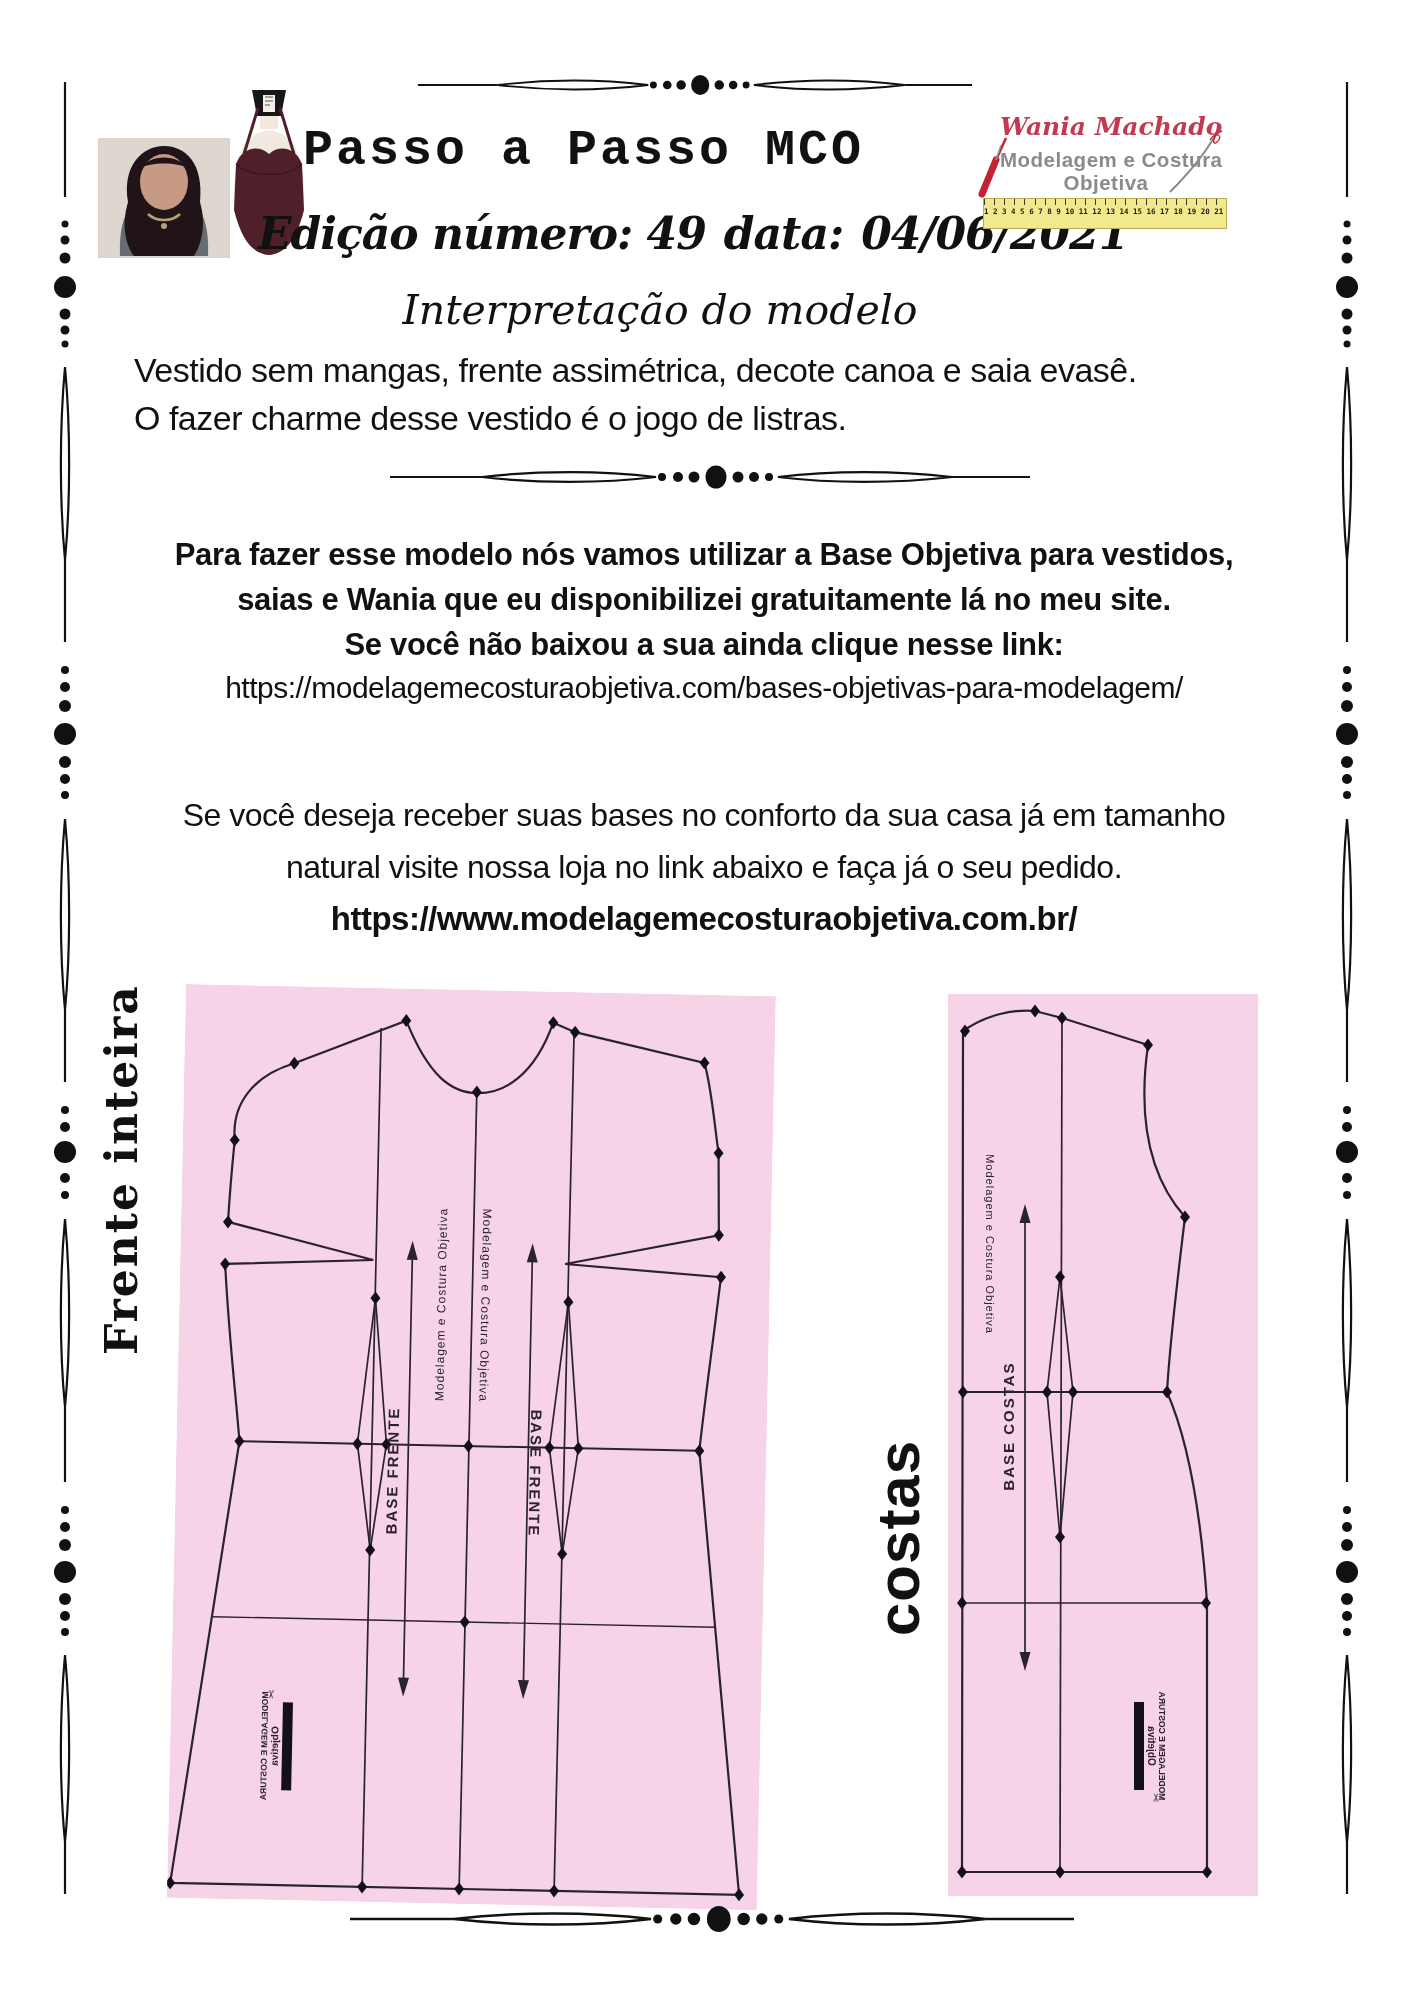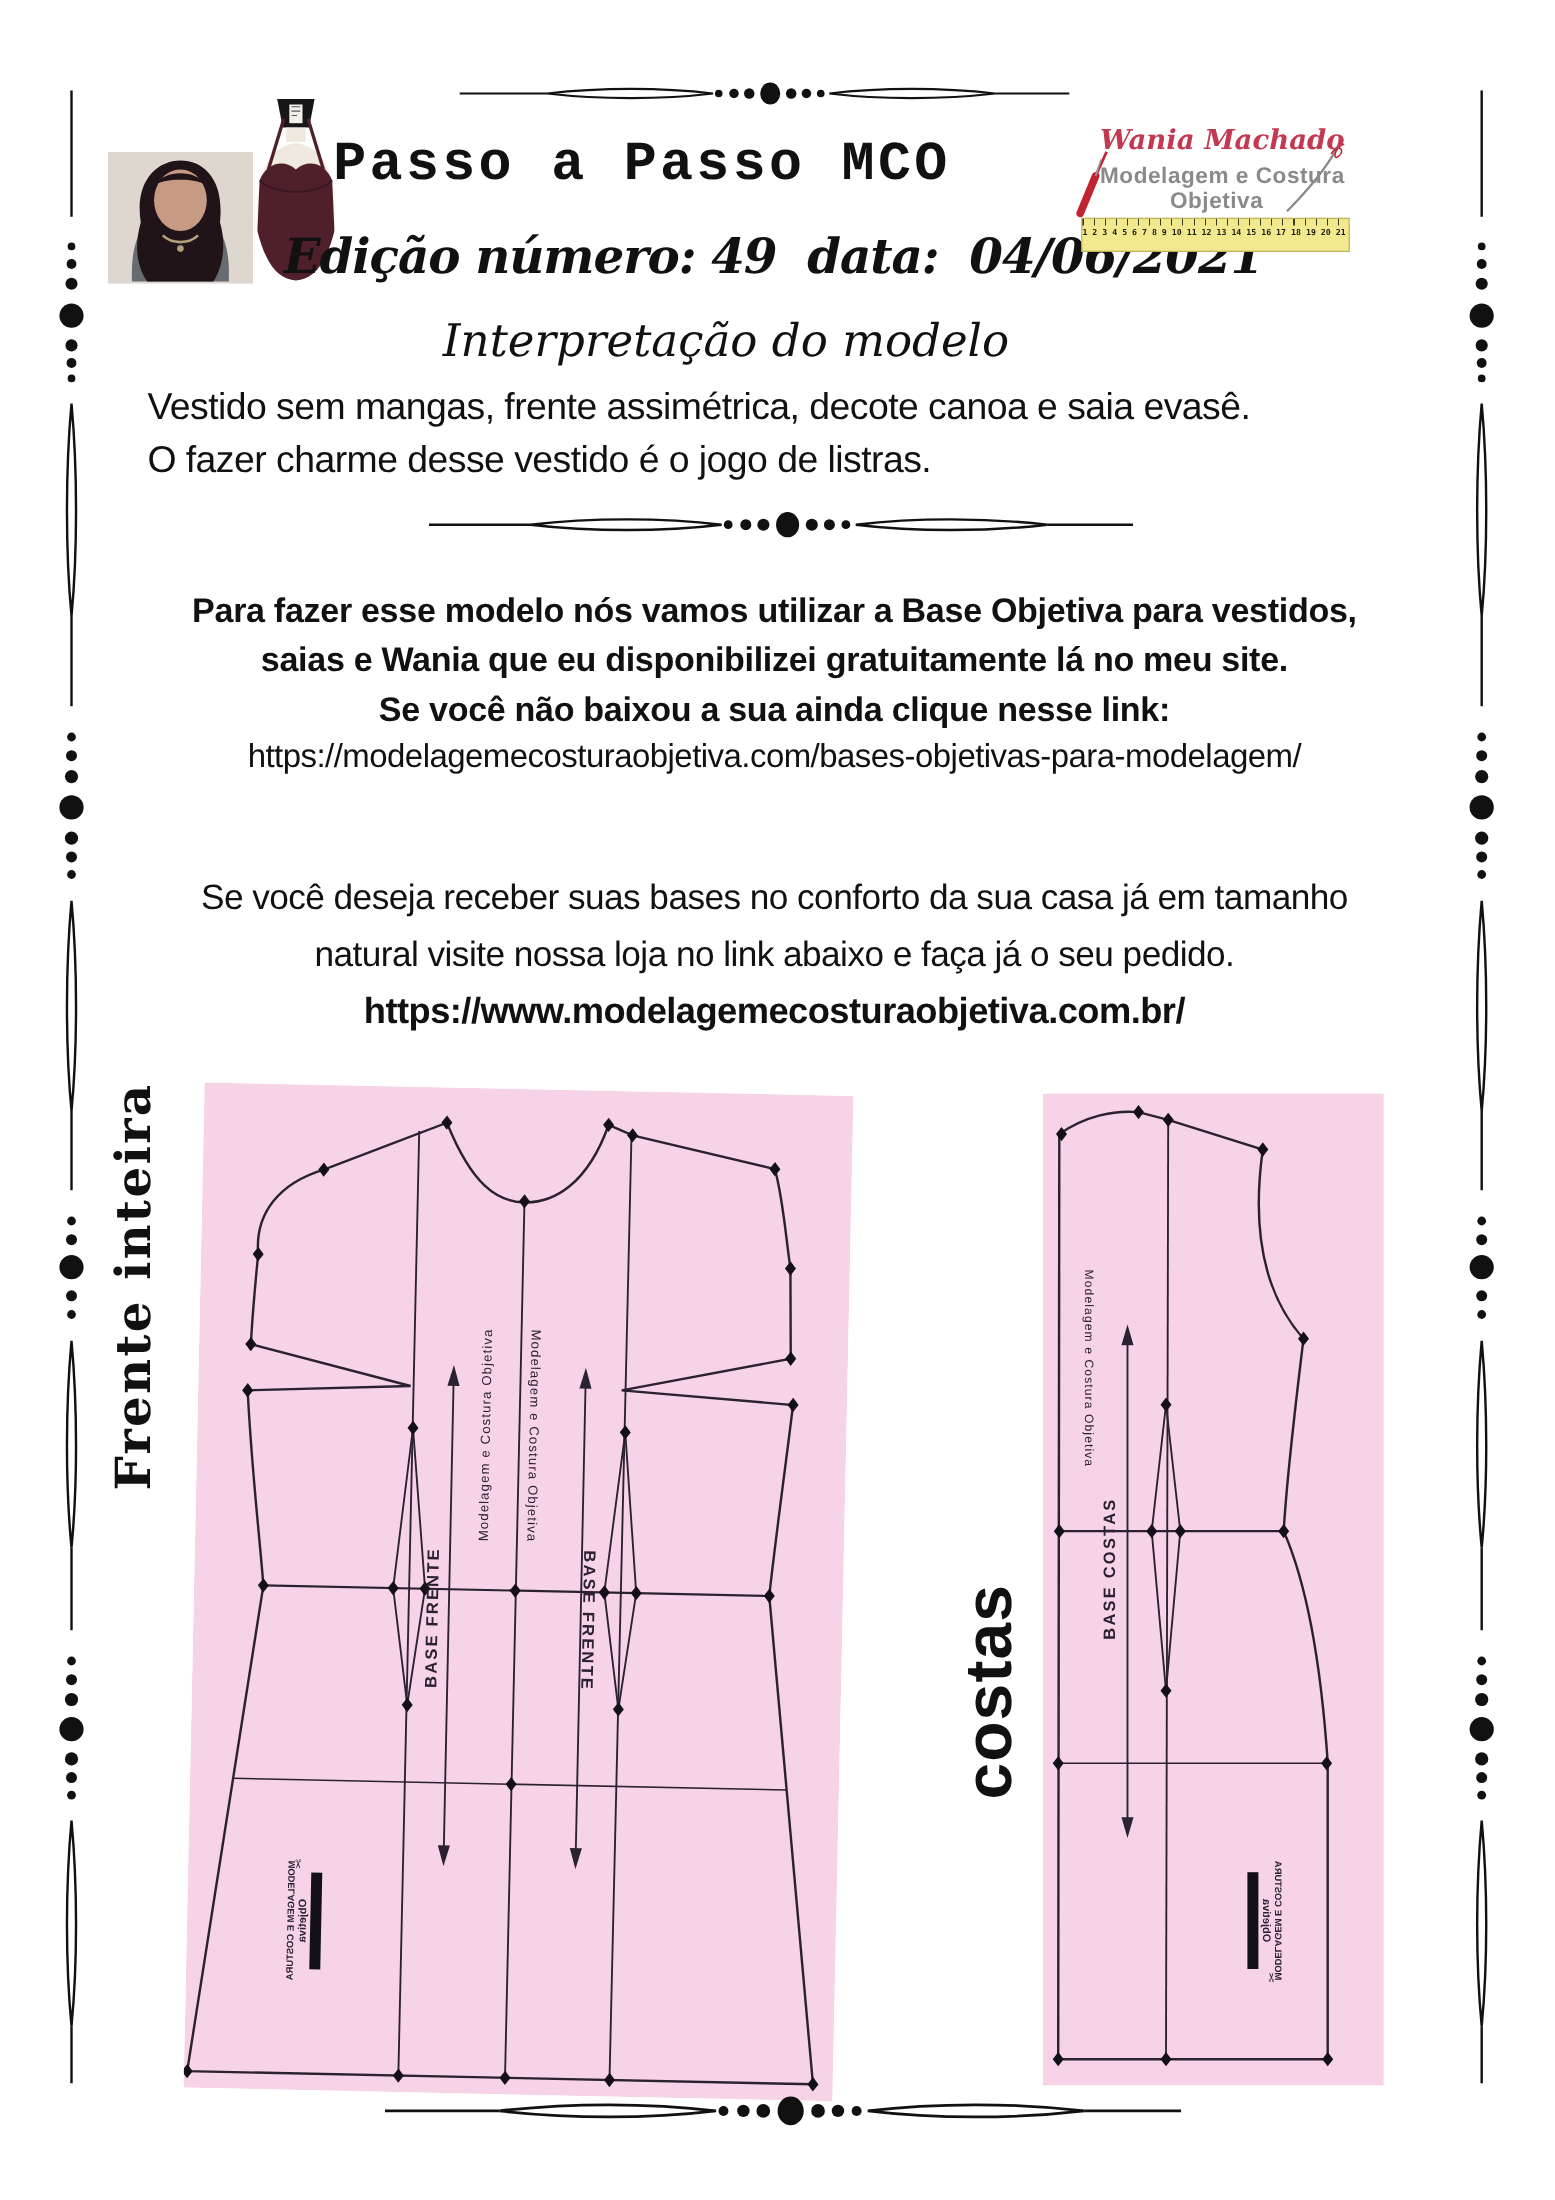--- a/index.html
+++ b/index.html
@@ -2,21 +2,21 @@
 <html style="--brand-red: #c13a52; --logo-gray: #8a8a8a; --ruler-yellow: #f2e98f; --pattern-pink: #f7d3e8;"><head>
 <meta charset="utf-8">
 <style>
   html,body{margin:0;padding:0;background:#888;}
   .page{position:relative;width:1414px;height:2000px;background:#ffffff;overflow:hidden;
         font-family:"Liberation Sans",sans-serif;color:#111;margin:0 auto;}
   .abs{position:absolute;}
   
   .title{font-family:Liberation Mono, monospace;font-weight:800;font-size:50px;letter-spacing:3px;line-height:62px;white-space:nowrap;}
   .script{font-family:"DejaVu Serif",serif;font-style:italic;font-weight:700;}
-  .script-row{display:flex;gap:28px;font-size:44px;white-space:nowrap;letter-spacing:-1px;}
+  .script-row{display:flex;gap:18px;font-size:44px;white-space:nowrap;letter-spacing:-1px;}
   .brand-name{font-family:"DejaVu Serif",serif;font-style:italic;font-weight:700;font-size:25px;
               color:var(--brand-red,#c13a52);text-align:center;white-space:nowrap;}
   .brand-tag{font-weight:700;font-size:20.5px;color:var(--logo-gray,#8a8a8a);text-align:center;letter-spacing:.5px;white-space:nowrap;}
   .ruler{background:var(--ruler-yellow,#f2e98f);border:1px solid #b9ad52;box-sizing:border-box;}
   .ruler .ticks{height:6px;background:repeating-linear-gradient(90deg,#3a3a22 0 1px,transparent 1px 10.1px);}
   .ruler .nums{font-family:"DejaVu Sans Mono",monospace;font-size:7.5px;letter-spacing:0;color:#1a1a10;
                text-align:center;white-space:nowrap;overflow:hidden;margin-top:2px;font-weight:700;}
   
   .heading{font-family:"DejaVu Serif",serif;font-style:italic;font-size:41px;text-align:center;letter-spacing:0;}
   .intro{font-size:34px;letter-spacing:-.5px;line-height:48px;white-space:nowrap;}

